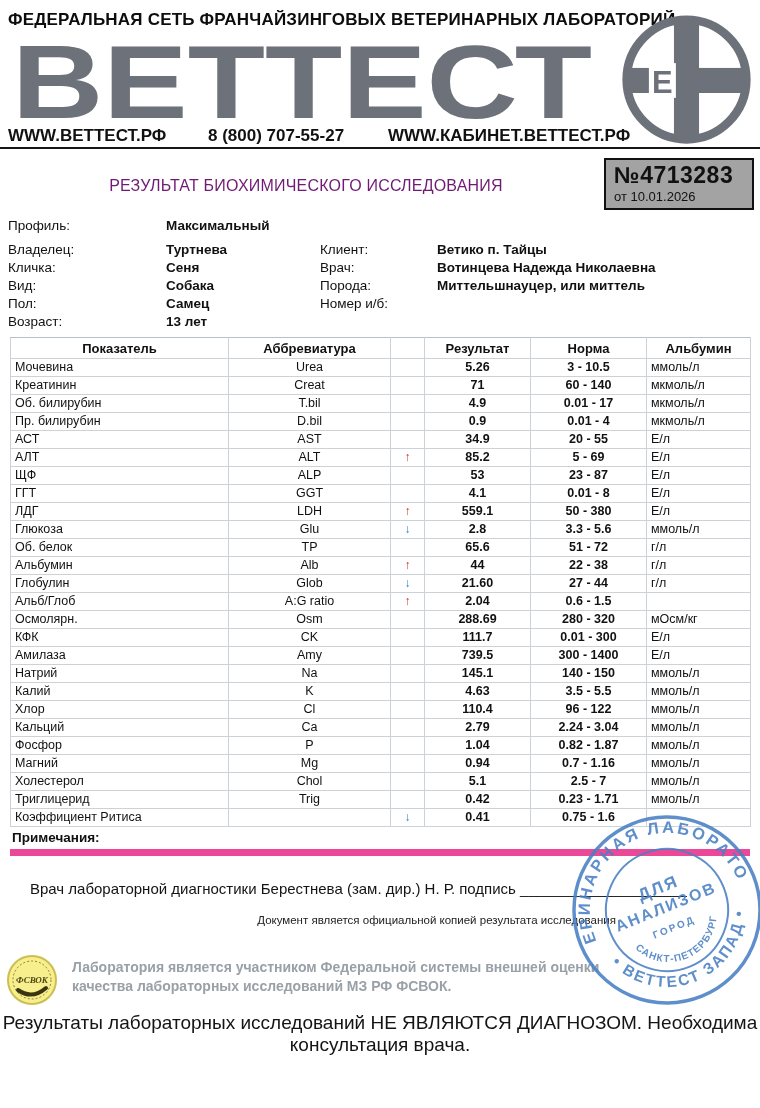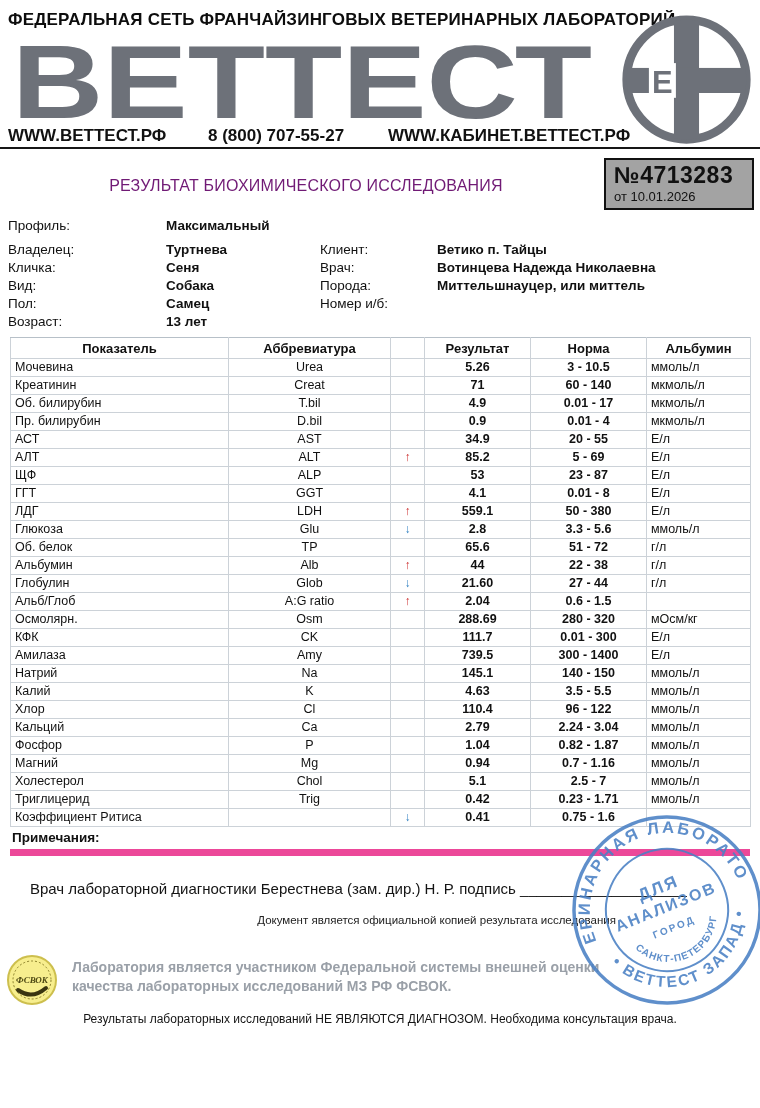--- a/index.html
+++ b/index.html
@@ -49,21 +49,21 @@
   td.col-flag { font-weight:bold; font-size:12px; }
   td.col-flag.up   { color:#cc2b2b; }
   td.col-flag.down { color:#2e7fc1; }
   
   .notes { width:740px; margin:0 10px; font-size:13.5px; font-weight:bold; padding:3px 2px 4px 2px; border-bottom:7px solid #ec4899; }
   
   .doctor-line { margin:24px 0 0 30px; font-size:15px; color:#141414; }
   .copy-note { width:616px; text-align:right; margin-top:17px; font-size:11.5px; color:#222; }
   .fsvok { display:flex; align-items:flex-start; margin:26px 0 0 6px; }
   .fsvok-text { margin-left:14px; font-size:14px; font-weight:bold; color:#9aa0a8; line-height:19px; padding-top:6px; }
-  .disclaimer { position:absolute; left:0; top:1012px; width:760px; text-align:center; font-size:12px; color:#141414; }
+  .disclaimer { position:absolute; left:0; top:1012px; width:760px; text-align:center; font-size:19px; color:#141414; }
   
   .stamp { position:absolute; left:567px; top:800px; z-index:3; opacity:.88; }
   .stamp text { font-family:"Liberation Sans", sans-serif; fill:#4a80c4; }
 </style>
 </head>
 <body>
 
 <div class="page">
 
   <div class="header">

